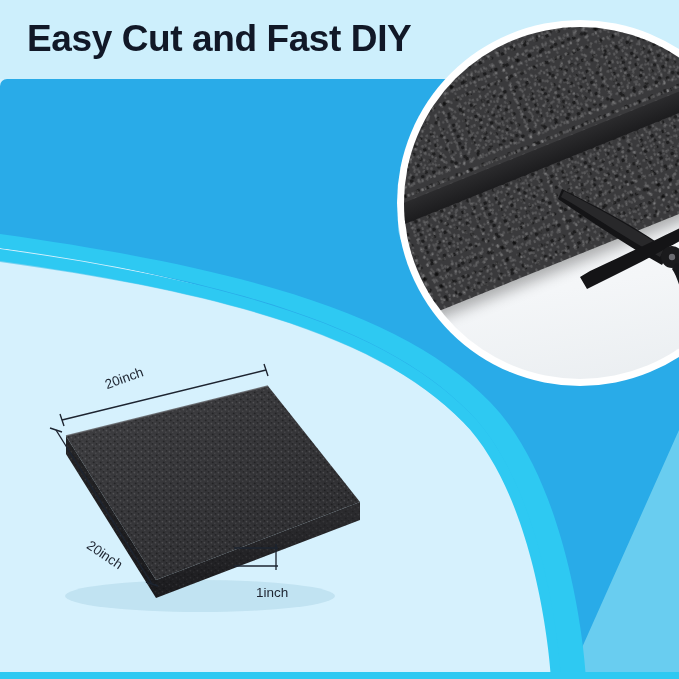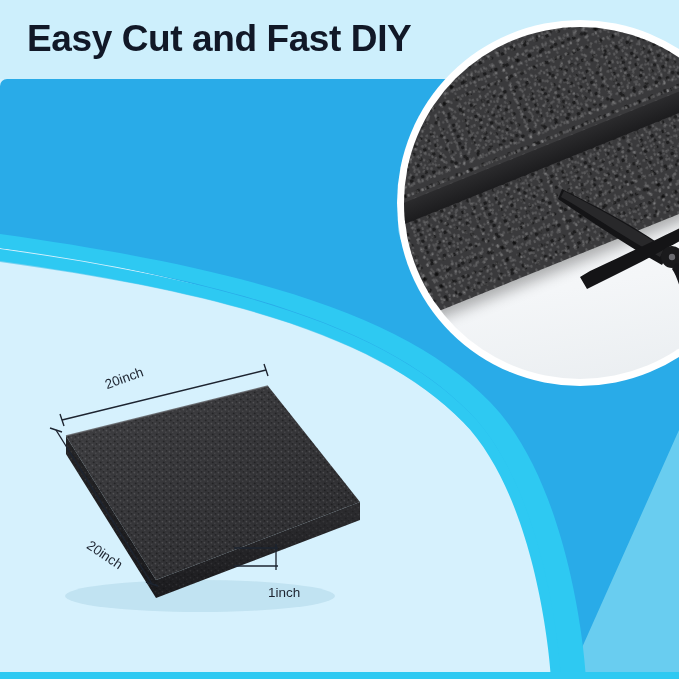--- a/index.html
+++ b/index.html
@@ -205,21 +205,21 @@
     transform: rotate(-20deg);
     transform-origin: left bottom;
   }
   .dim-left {
     left: 84px;
     top: 535px;
     transform: rotate(34deg);
     transform-origin: left bottom;
   }
   .dim-thick {
-    left: 268px;
+    left: 256px;
     top: 585px;
   }
 </style>
 </head>
 <body>
 
 <div id="poster">
 
   <div style="position:absolute;left:0;top:0;width:679px;height:679px;background:#d6f1fd;z-index:0;"></div>
 

